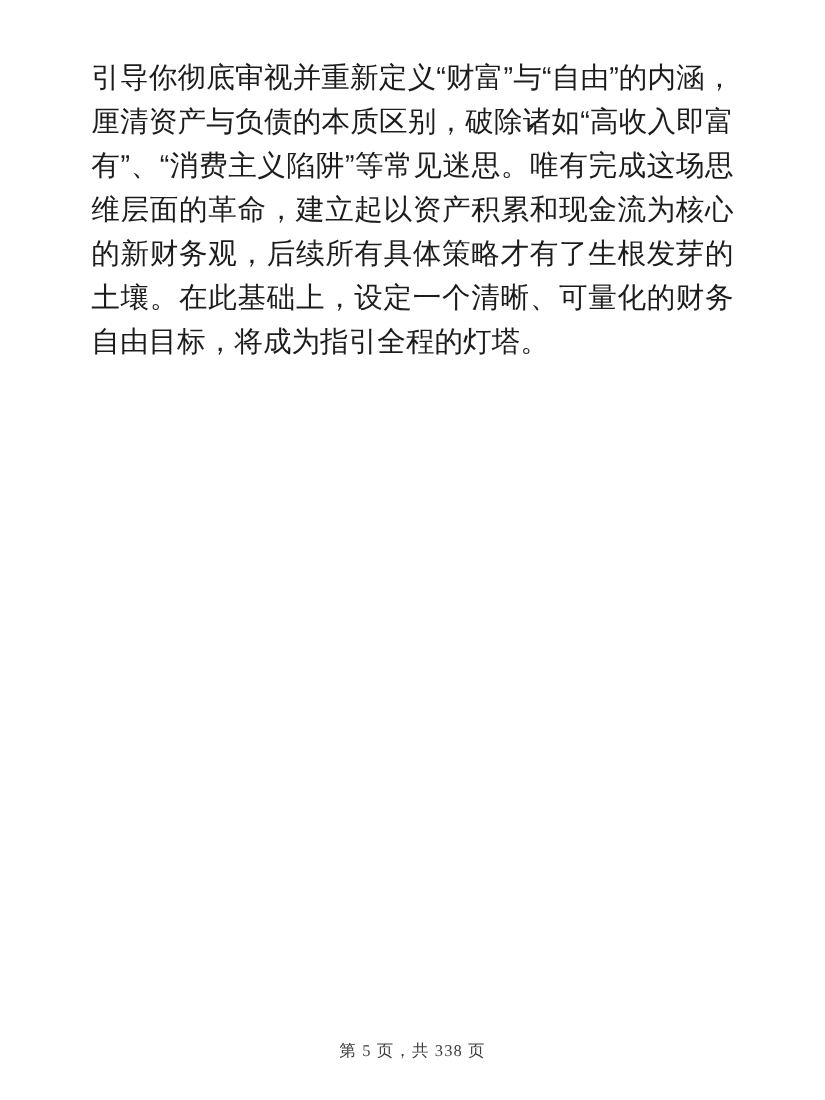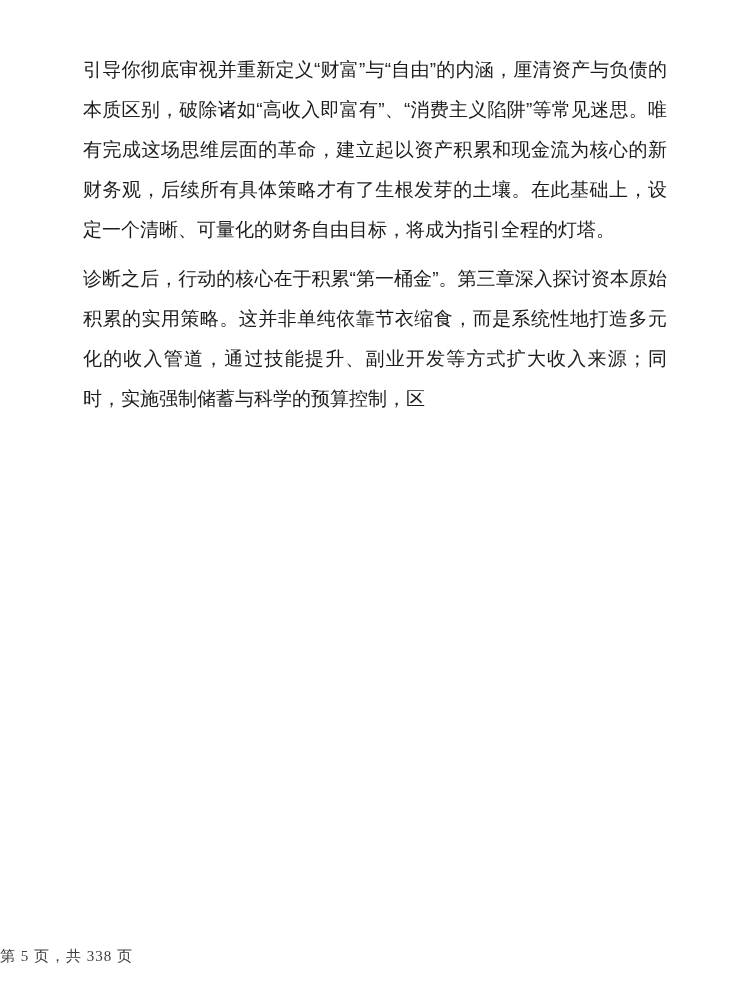--- a/index.html
+++ b/index.html
@@ -16,43 +16,43 @@
     font-family: "Liberation Sans", sans-serif;
   }
   .content {
     position: absolute;
     left: 83px;
     top: 50px;
     width: 584px;
   }
   .content p {
     margin: 0 0 9px 0;
-    font-size: 19px;
+    font-size: 26px;
     line-height: 40px;
     color: #1c1c1c;
     text-align: justify;
     text-justify: inter-ideograph;
     word-break: break-all;
     overflow-wrap: anywhere;
     font-family: "Liberation Sans", sans-serif;
   }
   .footer {
     position: absolute;
     left: 0;
     right: 0;
     top: 946px;
+    text-align: center;
     font-size: 15px;
     line-height: 20px;
     color: #3d3d3d;
     font-family: "Liberation Serif", serif;
     letter-spacing: 1px;
   }
 </style>
 </head>
 <body>
 
 <div class="reader-page">
   <div class="content">
     <p>引导你彻底审视并重新定义“财富”与“自由”的内涵，厘清资产与负债的本质区别，破除诸如“高收入即富有”、“消费主义陷阱”等常见迷思。唯有完成这场思维层面的革命，建立起以资产积累和现金流为核心的新财务观，后续所有具体策略才有了生根发芽的土壤。在此基础上，设定一个清晰、可量化的财务自由目标，将成为指引全程的灯塔。</p>
-    <p>诊断之后，行动的核心在于积累“第一桶金”。第三章深入探讨资本原始积累的实用策略。这并非单纯依靠节衣缩食，而是系统性地打造多元化的收入管道，通过技能提升、副业开发等方式扩大收入来源；同时，实施强制储蓄与科学的预算控制，区</p>
   </div>
   <div class="footer">第 5 页，共 338 页</div>
 </div>
 
 </body></html>

